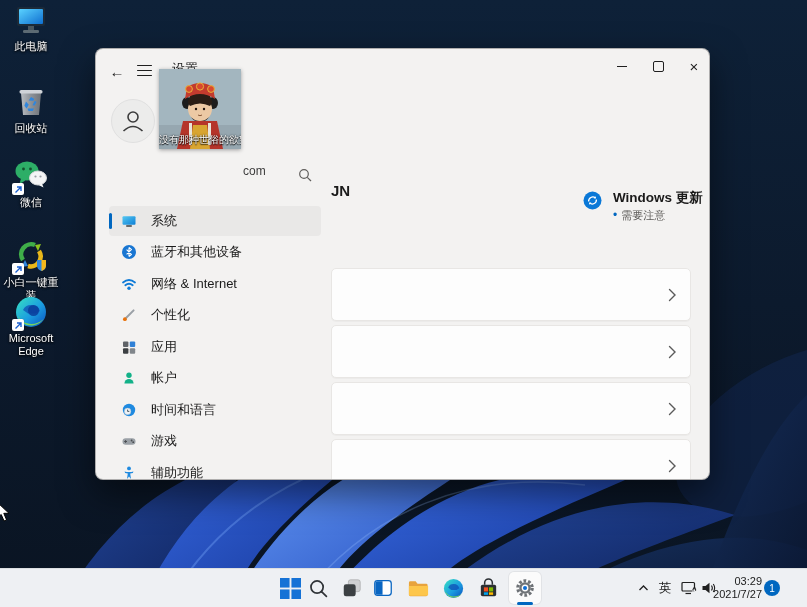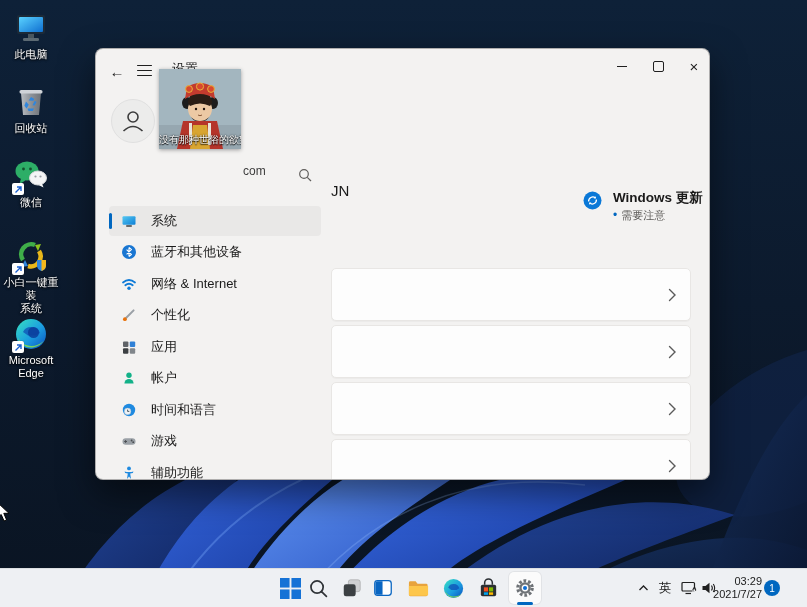--- a/index.html
+++ b/index.html
@@ -43,21 +43,21 @@
           font-family:"Liberation Sans","DejaVu Sans",sans-serif;}
   #search::placeholder{color:#767472;}
   #search-glass{position:absolute;left:202px;top:119px;width:14px;height:14px;}
 
   .nav-item{position:absolute;left:13px;width:212px;height:30px;border-radius:4px;display:flex;align-items:center;}
   .nav-item.sel{background:#e9e8e7;}
   .sel-bar{position:absolute;left:0;top:7px;width:3px;height:16px;border-radius:2px;background:#0067c0;}
   .nicon{margin-left:12px;width:16px;height:16px;flex:0 0 16px;}
   .nlabel{margin-left:14px;font-size:13px;color:#1b1b1b;white-space:nowrap;}
 
-  #heading-frag{position:absolute;left:235px;top:133px;font-size:15px;font-weight:400;color:#1a1a1a;}
+  #heading-frag{position:absolute;left:235px;top:133px;font-size:15px;font-weight:700;color:#1a1a1a;}
   #update-block{position:absolute;left:487px;top:140px;width:118px;}
   #update-title{position:absolute;left:30px;top:0;font-size:13.5px;font-weight:700;color:#1a1a1a;white-space:nowrap;}
   #update-status{position:absolute;left:30px;top:19px;font-size:11px;color:#5d5b59;white-space:nowrap;}
   #update-status .dot{color:#0067c0;margin-right:4px;font-size:12px;}
 
   .card{position:absolute;left:235px;width:358px;height:51px;background:#fdfdfd;
         border:1px solid #e8e6e4;border-radius:5px;box-shadow:0 1px 1px rgba(0,0,0,.03);}
   .card .chev{position:absolute;right:13px;top:19px;}
 
   
@@ -110,21 +110,21 @@
     <path d="M140 607 C190 490 280 435 395 430 C310 495 245 550 230 607 Z" fill="url(#p2)"></path>
     <path d="M230 607 C300 480 400 430 505 445 C410 505 330 555 320 607 Z" fill="url(#p1)"></path>
     <path d="M320 607 C410 490 520 455 625 480 C520 525 430 565 420 607 Z" fill="url(#p2)"></path>
     <path d="M420 607 C530 505 640 485 735 515 C640 550 555 580 540 607 Z" fill="url(#p3)"></path>
     <path d="M540 607 C650 535 740 525 807 550 L807 607 Z" fill="url(#p4)"></path>
     <path d="M700 607 C740 480 780 420 807 395 L807 607 Z" fill="url(#p4)" opacity=".85"></path>
     <path d="M170 600 C230 500 330 450 450 445" stroke="#7fb0ff" stroke-width="2" fill="none" opacity=".35"></path>
     <path d="M300 600 C370 510 470 470 585 485" stroke="#9cc2ff" stroke-width="1.5" fill="none" opacity=".28"></path>
   </svg>
 
-  <div class="dicon" style="top:10px">
+  <div class="dicon" style="top:2px">
     <div class="art">
       <svg width="36" height="36" viewBox="0 0 36 36">
         <defs>
             <linearGradient id="scr" x1="0" y1="0" x2="1" y2="1">
               <stop offset="0" stop-color="#5ad2ff"></stop>
               <stop offset="1" stop-color="#0f6fd0"></stop>
             </linearGradient>
           </defs>
         <rect x="4" y="5" width="28" height="19" rx="2" fill="#1c2a38"></rect>
         <rect x="6" y="7" width="24" height="15" rx="1" fill="url(#scr)"></rect>
@@ -189,21 +189,21 @@
       </svg>
       <span class="sc-badge">
         <svg width="9" height="9" viewBox="0 0 9 9">
             <path d="M1.5 7.5 L6.5 2.5 M3 2 h4 v4" stroke="#1a5fd0" stroke-width="1.4" fill="none"></path>
           </svg>
       </span>
     </div>
     <div class="lbl"><span>小白一键重装</span><br><span>系统</span></div>
   </div>
 
-  <div class="dicon" style="top:316px">
+  <div class="dicon" style="top:294px">
     <div class="art">
       <svg width="36" height="36" viewBox="0 0 36 36">
         <defs>
           <linearGradient id="eg1" x1="0" y1="0" x2="1" y2="1">
               <stop offset="0" stop-color="#37e2c2"></stop>
               <stop offset=".55" stop-color="#1b9de0"></stop>
               <stop offset="1" stop-color="#0b50c0"></stop>
             </linearGradient>
         </defs>
         <circle cx="18" cy="18" r="15" fill="url(#eg1)"></circle>

